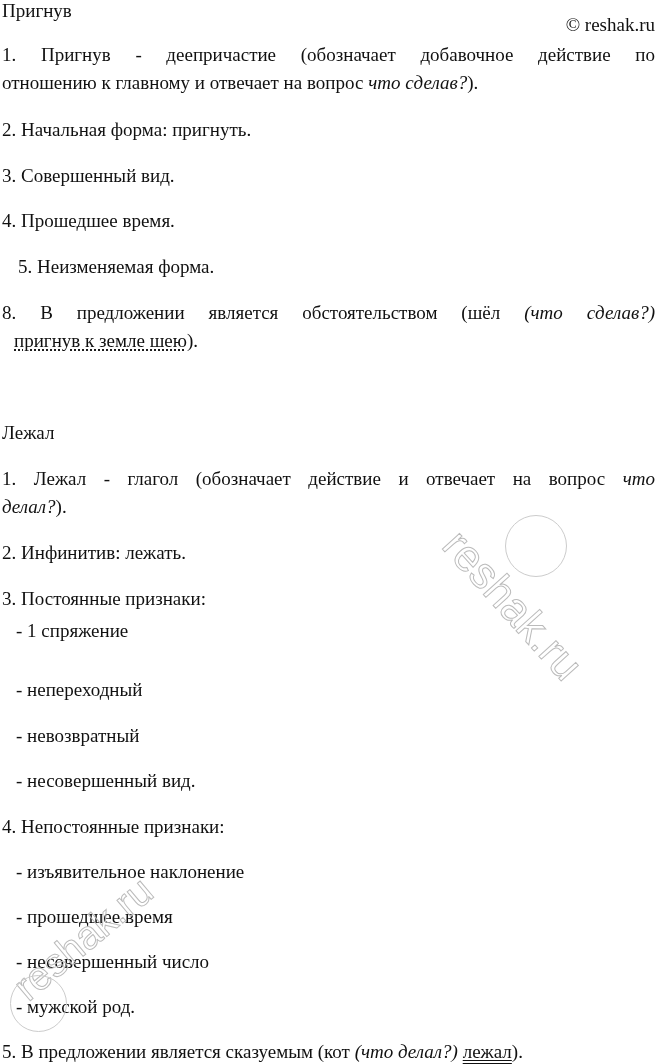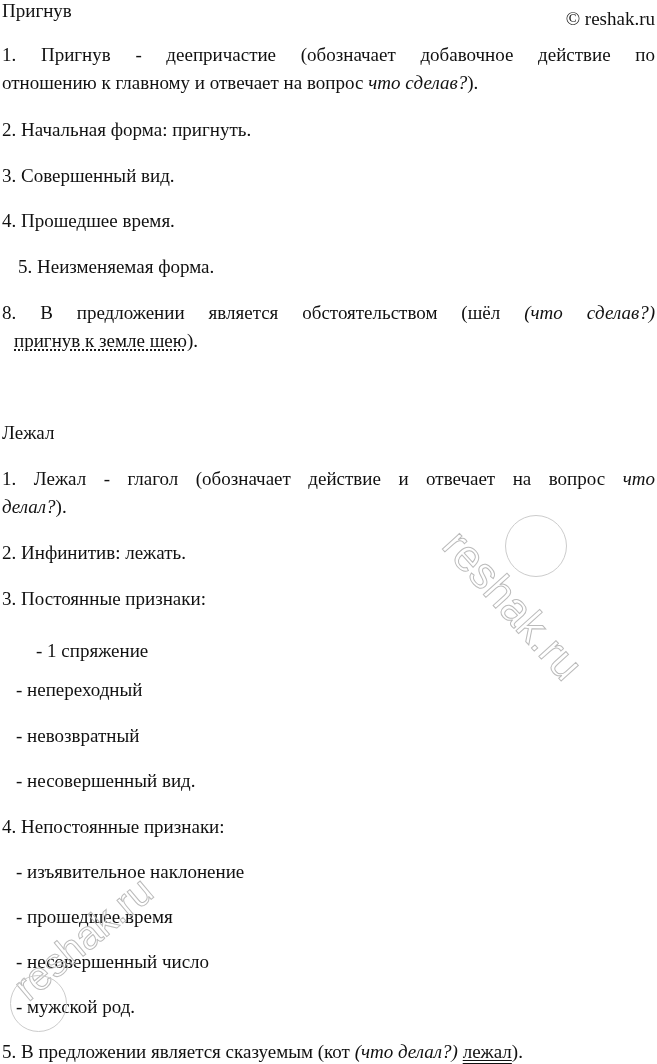--- a/index.html
+++ b/index.html
@@ -4,21 +4,21 @@
 <style>
   html, body { margin:0; padding:0; background:#fff; }
   body { width:657px; height:1064px; position:relative; overflow:hidden;
          font-family:"Liberation Serif", serif; color:#111; font-size:19px; }
   .line { position:absolute; left:2px; right:2px; white-space:nowrap; line-height:22px; }
   .just { text-align:justify; text-align-last:justify; }
   .ind { left:16px; }
   i { font-style:italic; }
   .dot { text-decoration:underline dotted; text-underline-offset:3px;margin-left:12px; }
   .dbl { text-decoration:underline double; text-underline-offset:2px; }
-  .hdr-right { position:absolute; right:2px; top:8px; line-height:22px;text-align:center; }
+  .hdr-right { position:absolute; right:2px; top:14px; line-height:22px;text-align:center; }
   .wm { position:absolute; color:transparent; -webkit-text-stroke:1px #bbb; font-family:"Liberation Sans", sans-serif; pointer-events:none; }
   .wmc { position:absolute; border:1.5px solid #ccc; border-radius:50%; pointer-events:none; }
 </style>
 </head>
 <body>
 
 <div class="line" style="top:0;">Пригнув</div>
 <div class="hdr-right">© reshak.ru</div>
 
 <div class="line just" style="top:44px;">1. Пригнув - деепричастие (обозначает добавочное действие по</div>
@@ -28,21 +28,21 @@
 <div class="line" style="top:210px;">4. Прошедшее время.</div>
 <div class="line" style="top:256px;margin-left:16px;">5. Неизменяемая форма.</div>
 <div class="line just" style="top:302px;"><span>8. В предложении является обстоятельством (шёл </span><i>(что сделав?)</i></div>
 <div class="line" style="top:330px;"><span class="dot">пригнув к земле шею</span><span>).</span></div>
 
 <div class="line" style="top:422px;">Лежал</div>
 <div class="line just" style="top:468px;"><span>1. Лежал - глагол (обозначает действие и отвечает на вопрос </span><i>что</i></div>
 <div class="line" style="top:496px;"><i>делал?</i><span>).</span></div>
 <div class="line" style="top:542px;">2. Инфинитив: лежать.</div>
 <div class="line" style="top:588px;">3. Постоянные признаки:</div>
-<div class="line ind" style="top:640px;margin-left:20px;">- 1 спряжение</div>
+<div class="line ind" style="top:620px;">- 1 спряжение</div>
 <div class="line ind" style="top:679px;">- непереходный</div>
 <div class="line ind" style="top:725px;">- невозвратный</div>
 <div class="line ind" style="top:770px;">- несовершенный вид.</div>
 <div class="line" style="top:816px;">4. Непостоянные признаки:</div>
 <div class="line ind" style="top:861px;">- изъявительное наклонение</div>
 <div class="line ind" style="top:906px;">- прошедшее время</div>
 <div class="line ind" style="top:951px;">- несовершенный число</div>
 <div class="line ind" style="top:996px;">- мужской род.</div>
 <div class="line" style="top:1041px;"><span>5. В предложении является сказуемым (кот </span><i>(что делал?)</i> <span class="dbl">лежал</span><span>).</span></div>
 

